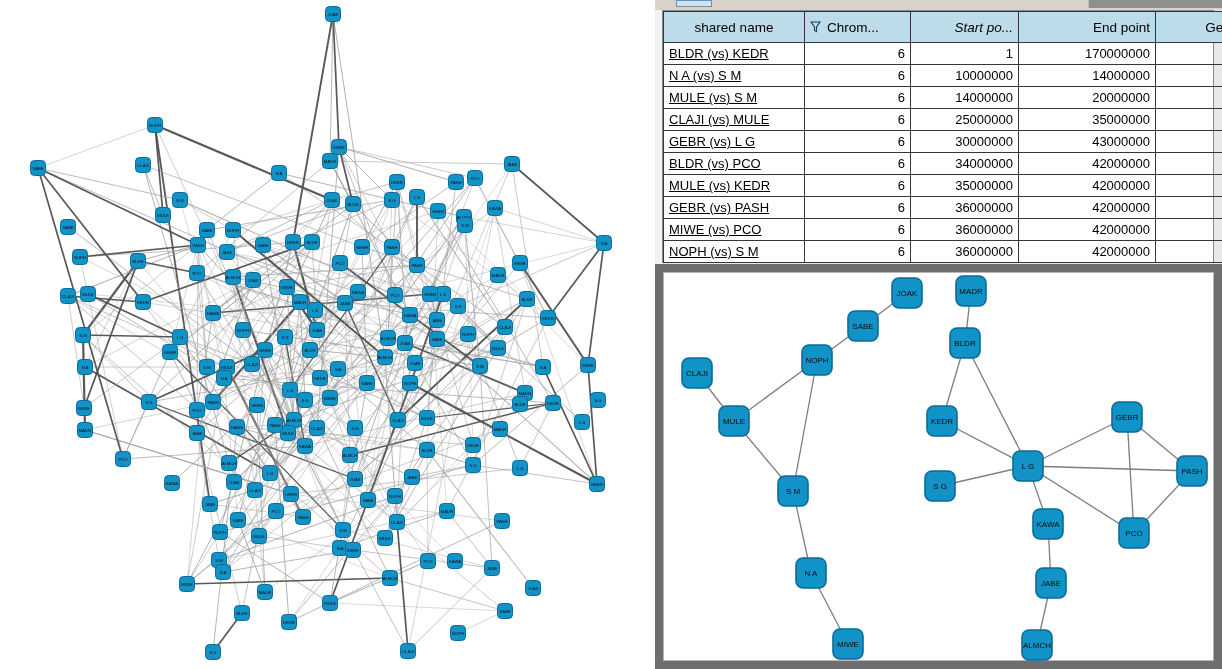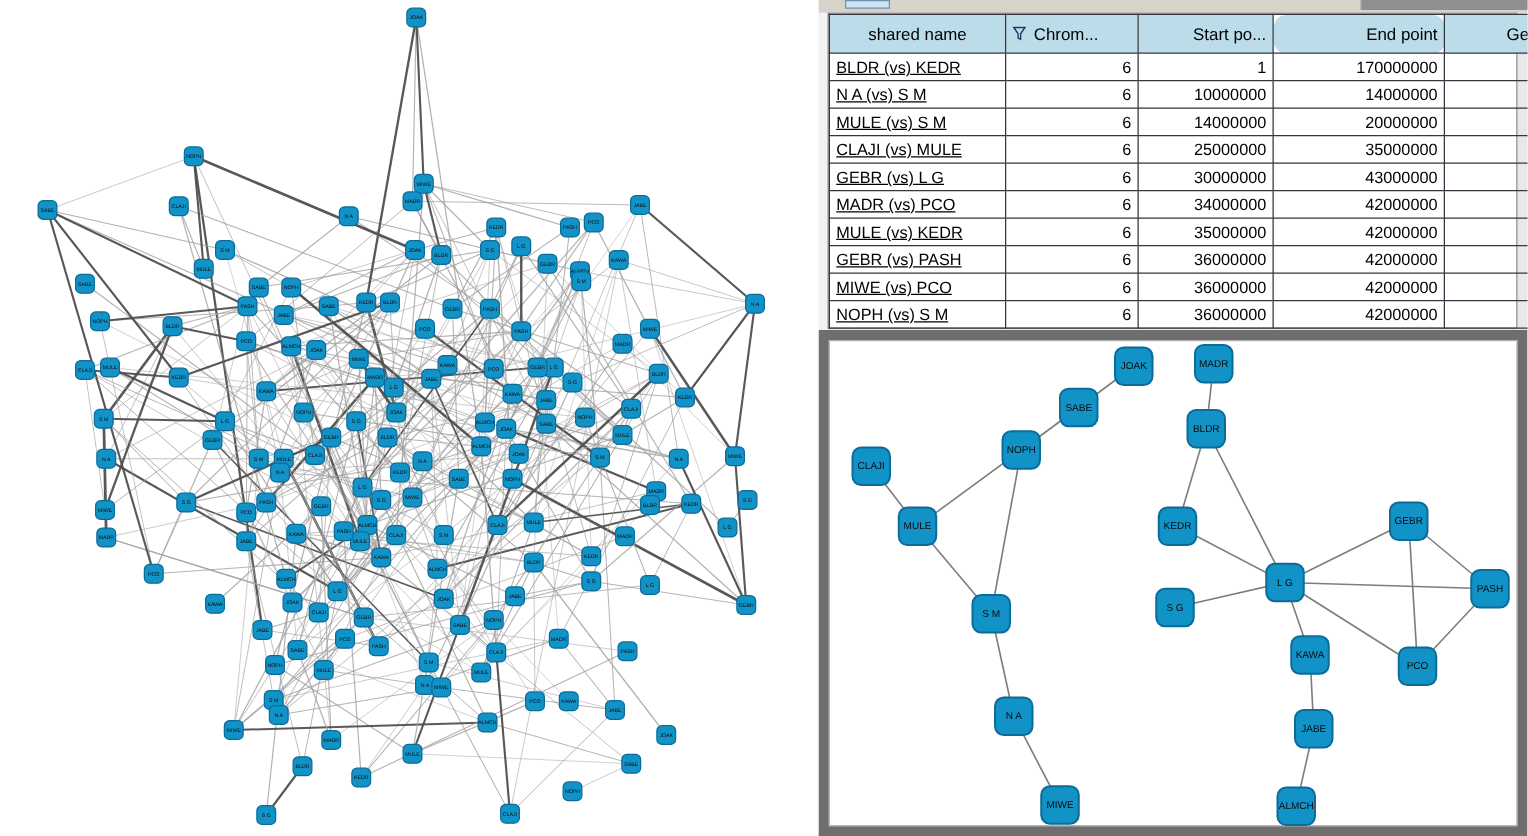--- a/index.html
+++ b/index.html
@@ -1131,26 +1131,26 @@
             </div>
           </th>
           <th style="width: 95px; margin-top: 16px;">
             <div class="th-inner ">
               <svg width="11" height="12" viewBox="0 0 11 12" class="funnel">
                 <path d="M1 1 H10 L6.5 6 V10.5 L4.5 9.5 V6 Z" fill="none" stroke="#173a5e" stroke-width="1.1"></path>
               </svg>
               <span>Chrom...</span>
             </div>
           </th>
-          <th style="width: 97px;">
+          <th style="width: 97px; font-style: italic;">
             <div class="th-inner right">
               <span>Start po...</span>
             </div>
           </th>
-          <th style="width: 126px; border-radius: 10px;">
+          <th style="width: 126px;">
             <div class="th-inner right">
               <span>End point</span>
             </div>
           </th>
           <th style="width: 102px;">
             <div class="th-inner right">
               <span>Genetic...</span>
             </div>
           </th>
         </tr>
@@ -1185,21 +1185,21 @@
           <td class="num">5.9</td>
         </tr>
         <tr>
           <td class="name">GEBR (vs) L G</td>
           <td class="num">6</td>
           <td class="num">30000000</td>
           <td class="num">43000000</td>
           <td class="num">16.9</td>
         </tr>
         <tr>
-          <td class="name">MADR (vs) PCO</td>
+          <td class="name">BLDR (vs) PCO</td>
           <td class="num">6</td>
           <td class="num">34000000</td>
           <td class="num">42000000</td>
           <td class="num">11.4</td>
         </tr>
         <tr>
           <td class="name">MULE (vs) KEDR</td>
           <td class="num">6</td>
           <td class="num">35000000</td>
           <td class="num">42000000</td>

